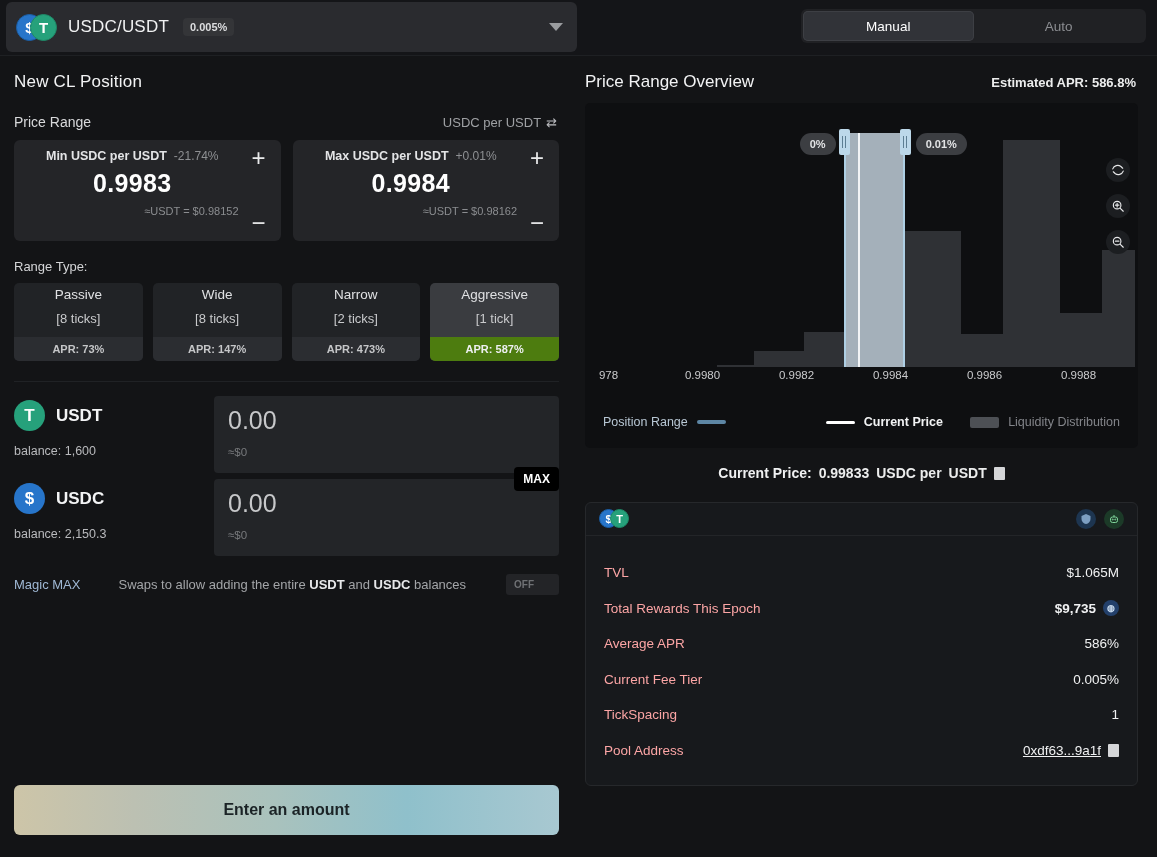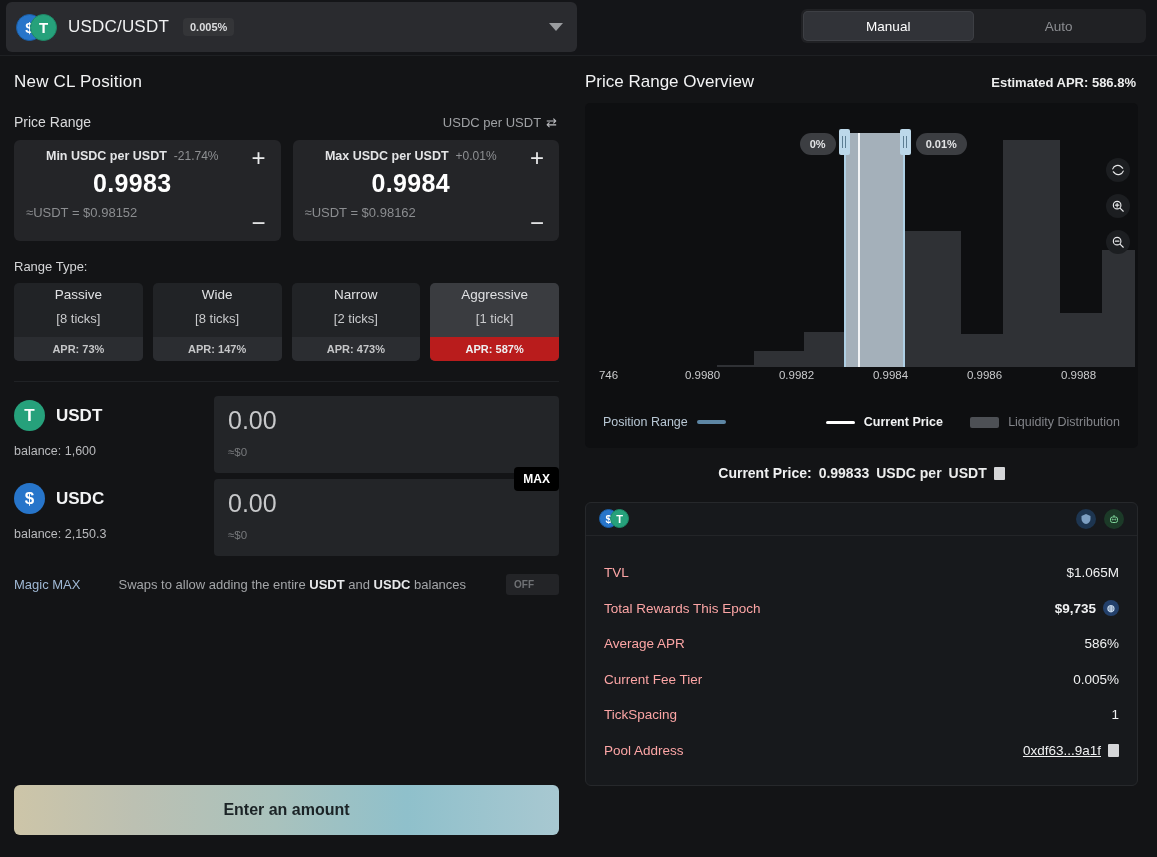--- a/index.html
+++ b/index.html
@@ -56,34 +56,34 @@
   .swap-ico { display:inline-block; font-size:13px; color:#b9babd; }
 
   .range-inputs { display:flex; gap:12px; padding:10px 14px 0 14px; }
   .range-box { flex:1; height:101px; background:#242528; border-radius:6px;
                position:relative; padding:9px 12px; }
   .range-box .rowtop { display:flex; align-items:baseline; justify-content:center; gap:7px; padding-right:30px;}
   .range-box .cap { font-size:12.5px; font-weight:bold; color:#e3e4e6; }
   .range-box .pct { font-size:12px; color:#8e9093; }
   .range-box .val { text-align:center; font-size:25px; font-weight:bold; color:#ffffff;
                     margin-top:6px; padding-right:30px; letter-spacing:.3px;}
-  .range-box .sub { text-align:left; font-size:13px; color:#8b8d90; margin-top:7px; padding-right:30px;}
+  .range-box .sub { text-align:right; font-size:11px; color:#8b8d90; margin-top:7px; padding-right:30px;}
   .stepper { position:absolute; right:7px; top:6px; bottom:6px; width:30px;
              display:flex; flex-direction:column; justify-content:space-between; align-items:center;}
   .step-btn { font-size:24px; color:#e9eaeb; line-height:1; cursor:pointer; font-weight:300;}
 
   .rt-label { font-size:13px; color:#d4d5d7; padding:18px 0 0 14px; }
   .rt-grid { display:flex; gap:10px; padding:9px 14px 0 14px; }
   .rt-card { flex:1; background:#212326; border-radius:5px; overflow:hidden; cursor:pointer; }
   .rt-card.active { background:#3a3c40; }
   .rt-card .nm { text-align:center; font-size:13.5px; color:#e0e1e3; padding-top:4px; }
   .rt-card .tk { text-align:center; font-size:13px; color:#c9cacc; padding:9px 0 11px; }
   .rt-card .apr { text-align:center; font-size:11px; font-weight:bold; color:#c5c6c8;
                   background:#2b2d31; padding:6px 0; }
-  .rt-card.active .apr { background:#b91c1c; color:#eef0f1; }
+  .rt-card.active .apr { background:#4d7c0f; color:#eef0f1; }
 
   .sep { height:1px; background:#202225; margin:20px 14px 0 14px; }
 
   
   .tokens { padding:14px 14px 0 14px; position:relative; }
   .trow { display:flex; align-items:flex-start; }
   .tleft { width:200px; padding-top:4px; }
   .tname { display:flex; align-items:center; gap:11px; }
   .tname .sym { font-size:17px; font-weight:bold; color:#f3f4f5; }
   .tcoin { width:31px; height:31px; border-radius:50%; display:flex;
@@ -328,21 +328,21 @@
               <i></i>
             </div>
             <div class="handle" style="left: 314.658px;">
               <i></i>
               <i></i>
             </div>
             <div class="pill" style="right: 302.453px;">0%</div>
             <div class="pill" style="left: 330.658px;">0.01%</div>
           </div>
         <div class="xaxis" id="xaxis">
-            <span class="xtick" style="left: 23.5043px;">746</span>
+            <span class="xtick" style="left: 23.5043px;">978</span>
             <span class="xtick" style="left: 117.521px;">0.9980</span>
             <span class="xtick" style="left: 211.538px;">0.9982</span>
             <span class="xtick" style="left: 305.556px;">0.9984</span>
             <span class="xtick" style="left: 399.573px;">0.9986</span>
             <span class="xtick" style="left: 493.59px;">0.9988</span>
           </div>
 
         <div class="ctrlcol">
           <span class="ctrlbtn">
             <svg width="14" height="14" viewBox="0 0 24 24" fill="none" stroke="#e6e7e9" stroke-width="2" stroke-linecap="round">

